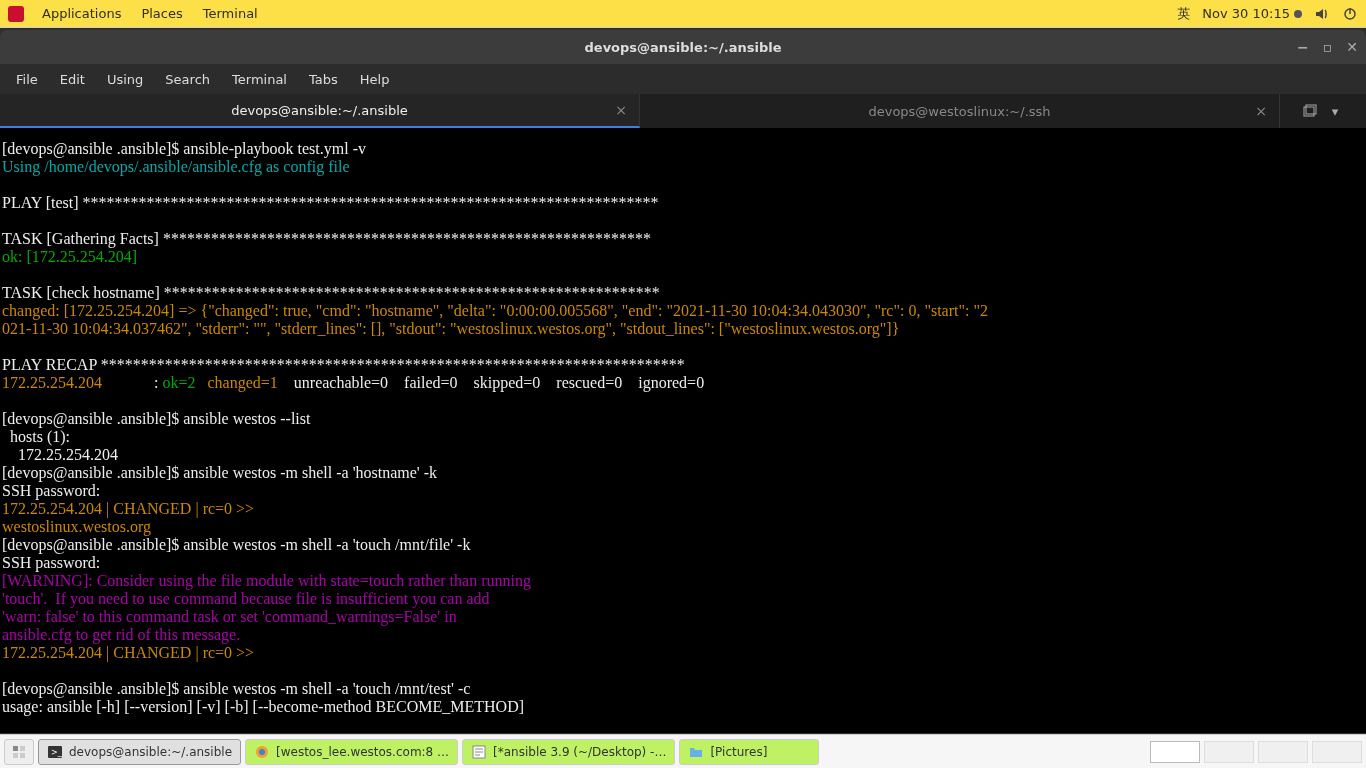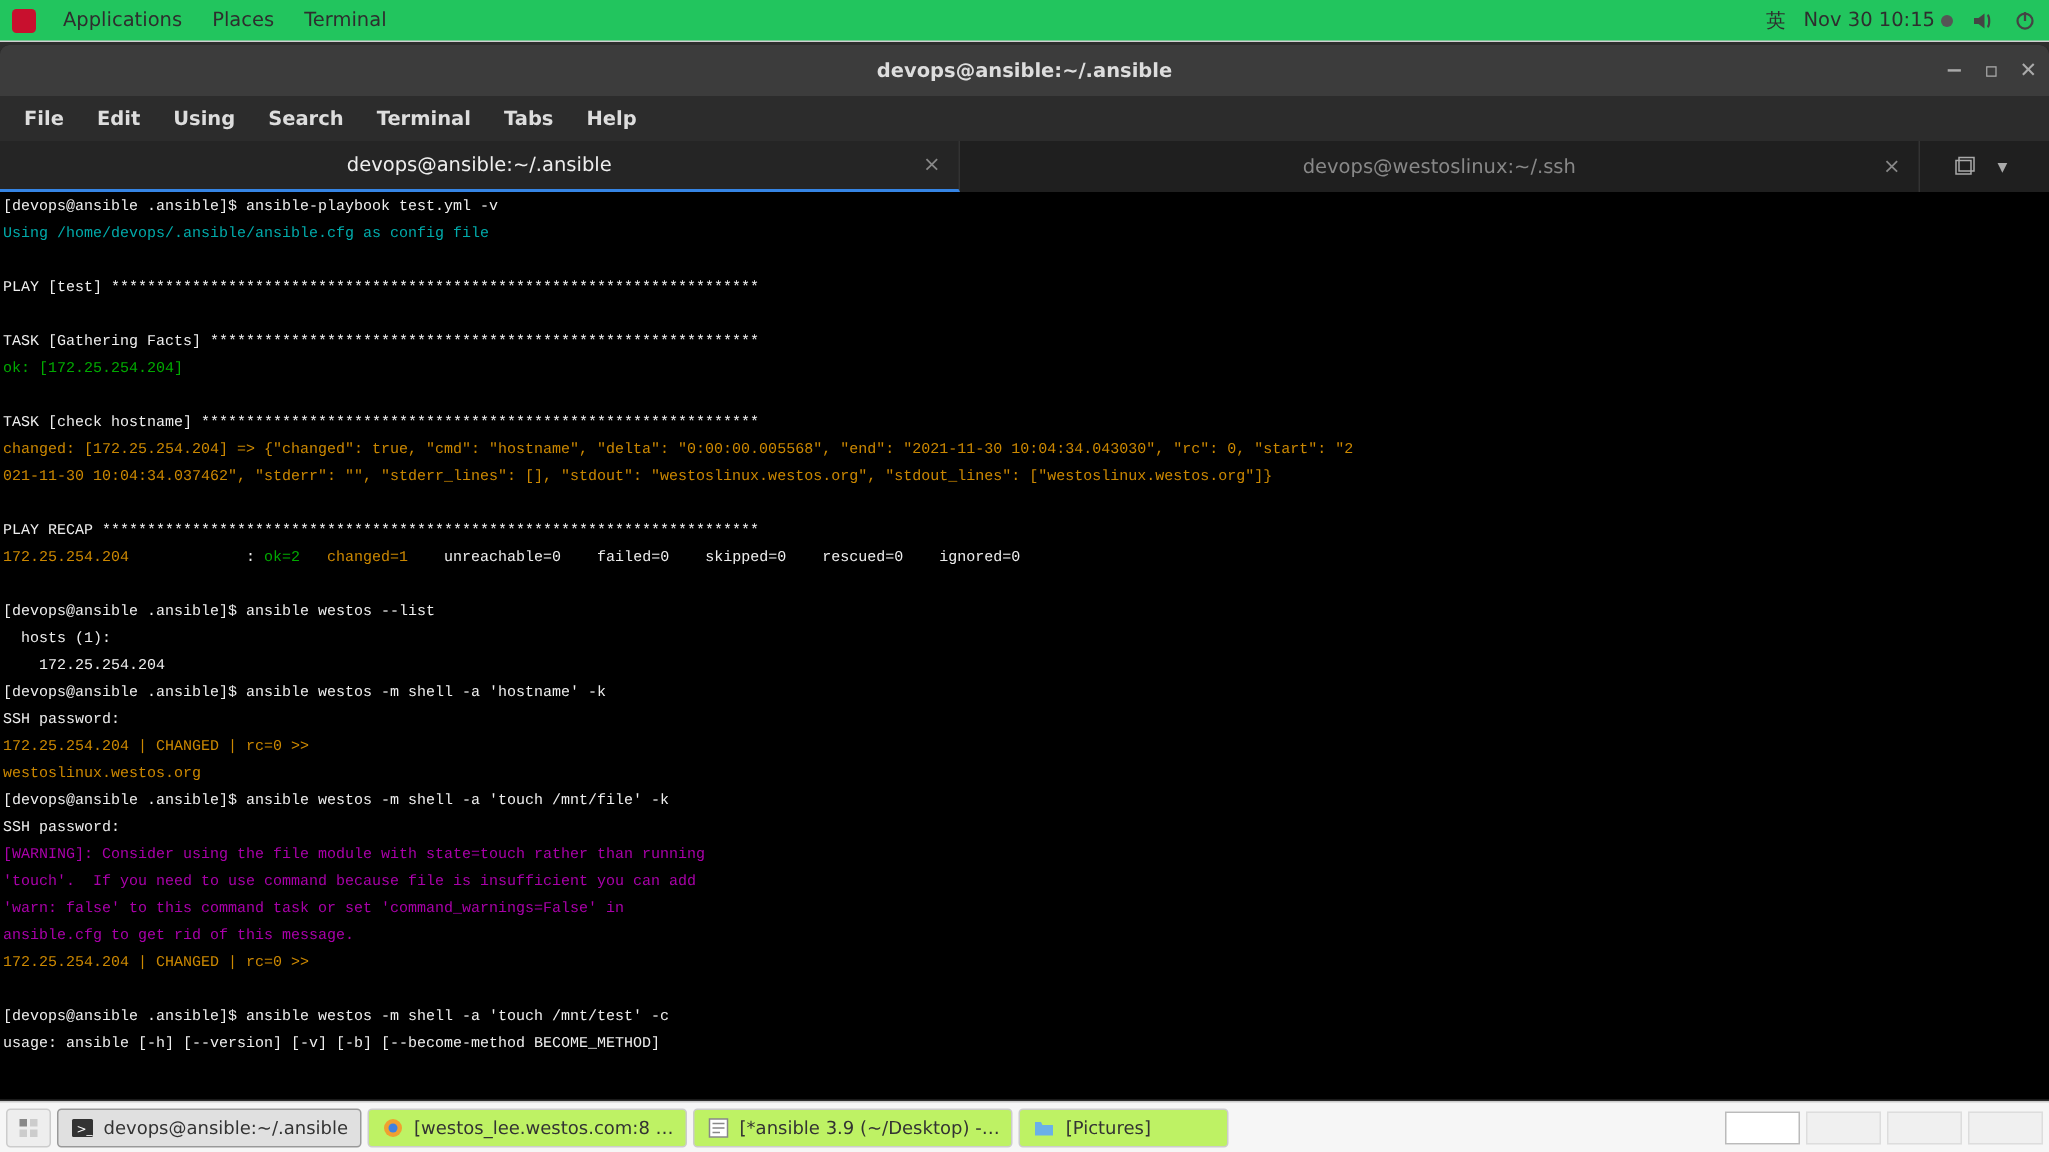--- a/index.html
+++ b/index.html
@@ -1,43 +1,43 @@
 <!DOCTYPE html>
 <html><head>
 <meta charset="utf-8">
 <style>
 * { margin: 0; padding: 0; box-sizing: border-box; }
 body { font-family: "DejaVu Sans", sans-serif; font-size: 13px; background: #2e2e2e; width: 1366px; height: 768px; overflow: hidden; position: relative; }
 
 
-.top-panel { height: 28px; background: #22c55e; border-bottom: 1px solid #d0d0d0; display: flex; align-items: center; padding: 0 8px; color: #2e2e2e; }
+.top-panel { height: 28px; background: #fde047; border-bottom: 1px solid #d0d0d0; display: flex; align-items: center; padding: 0 8px; color: #2e2e2e; }
 .top-panel .fedora-icon { width: 16px; height: 16px; background: #c8102e; border-radius: 3px; margin-right: 8px; }
 .top-panel .menu-item { padding: 0 10px; cursor: pointer; }
 .top-panel .spacer { flex: 1; }
 .top-panel .tray { display: flex; align-items: center; gap: 12px; }
 .top-panel .tray span { display: inline-flex; align-items: center; }
 .tray-dot { width: 8px; height: 8px; background: #555; border-radius: 50%; display: inline-block; margin-left: 4px; }
 
 
 .window { position: absolute; top: 30px; left: 0; right: 0; bottom: 35px; background: #1a1a1a; display: flex; flex-direction: column; border-radius: 6px 6px 0 0; overflow: hidden; }
 .titlebar { height: 34px; background: #3c3c3c; display: flex; align-items: center; justify-content: center; color: #ddd; font-weight: bold; position: relative; }
 .titlebar .controls { position: absolute; right: 8px; display: flex; gap: 14px; color: #aaa; font-size: 14px; }
 .titlebar .controls span { cursor: pointer; }
 
-.menubar { height: 30px; background: #2c2c2c; display: flex; align-items: center; padding: 0 6px; color: #ddd; gap: 2px; font-weight: bold; }
+.menubar { height: 30px; background: #2c2c2c; display: flex; align-items: center; padding: 0 6px; color: #ddd; gap: 2px; }
 .menubar .menu-item { padding: 4px 10px; cursor: pointer; }
 
 .tabbar { height: 34px; background: #1f1f1f; display: flex; align-items: stretch; }
 .tabbar .tab { flex: 1; display: flex; align-items: center; justify-content: center; border-right: 1px solid #333; color: #888; position: relative; cursor: pointer; max-width: 640px; }
 .tabbar .tab.active { color: #eee; border-bottom: 2px solid #3584e4; background: #252525; }
 .tabbar .tab .close { position: absolute; right: 12px; color: #888; cursor: pointer; font-size: 14px; }
 .tabbar .right-controls { width: 80px; display: flex; align-items: center; justify-content: center; gap: 14px; color: #aaa; }
 
 
-.terminal { flex: 1; background: #000; color: #ddd; font-family: Liberation Mono, monospace; font-size: 10px; line-height: 18px; padding: 2px 2px; overflow: hidden; white-space: pre; }
+.terminal { flex: 1; background: #000; color: #ddd; font-family: Liberation Serif, serif; font-size: 16px; line-height: 18px; padding: 12px 2px; overflow: hidden; white-space: pre; }
 .c-white { color: #eee; }
 .c-cyan { color: #00aaaa; }
 .c-green { color: #00aa00; }
 .c-yellow { color: #cc8800; }
 .c-purple { color: #aa00aa; }
 
 
 .taskbar { position: absolute; bottom: 0; left: 0; right: 0; height: 34px; background: #f6f6f6; border-top: 1px solid #ccc; display: flex; align-items: center; padding: 0 4px; gap: 4px; }
 .taskbar .launcher { width: 30px; height: 26px; background: #eee; border: 1px solid #ccc; border-radius: 3px; display: flex; align-items: center; justify-content: center; font-size: 11px; cursor: pointer; }
 .taskbar .task { height: 26px; background: #bef264; border: 1px solid #ccc; border-radius: 3px; display: flex; align-items: center; padding: 0 8px; gap: 6px; min-width: 140px; max-width: 220px; cursor: pointer; font-size: 12px; color: #333; overflow: hidden; white-space: nowrap; }

